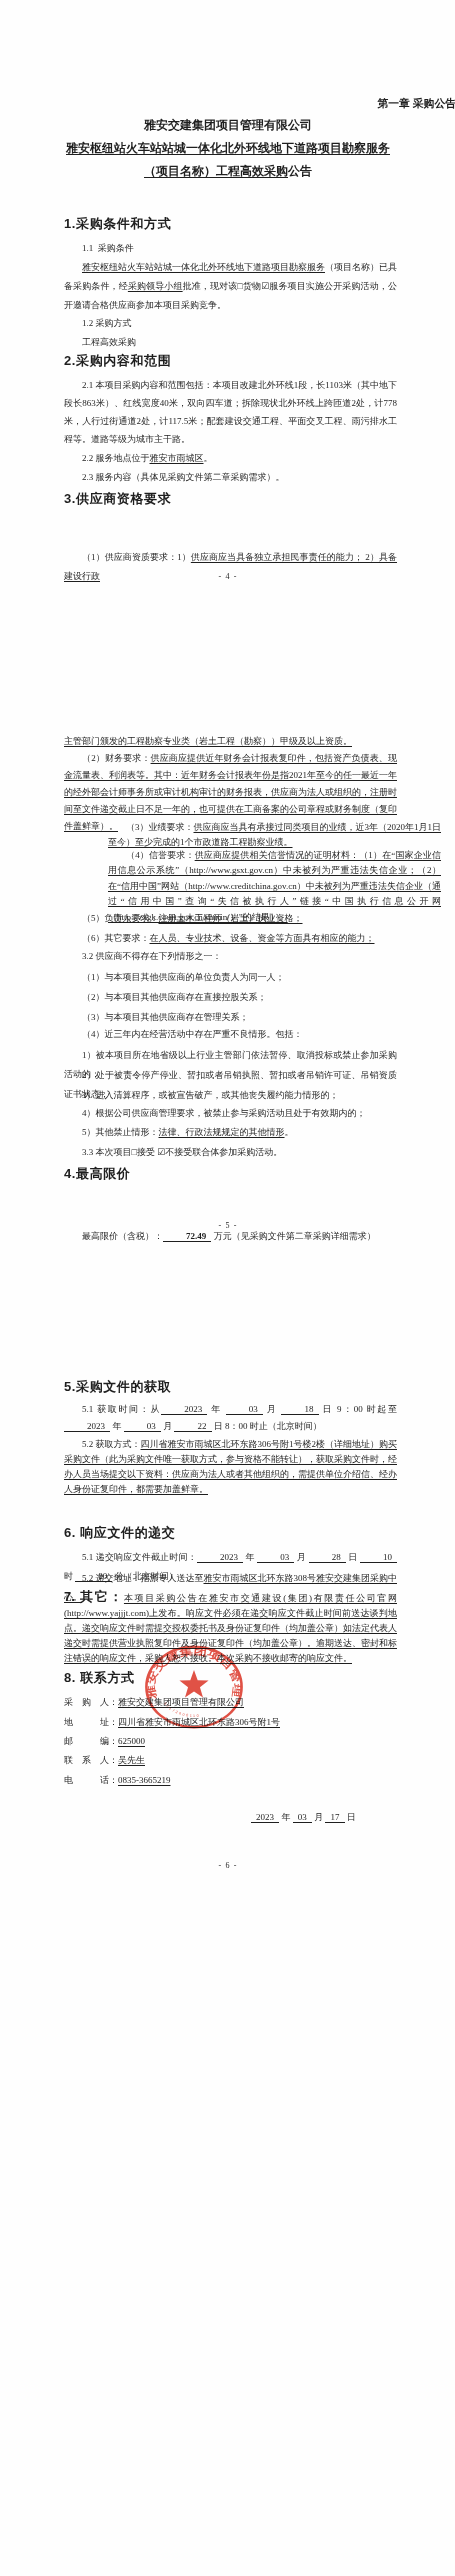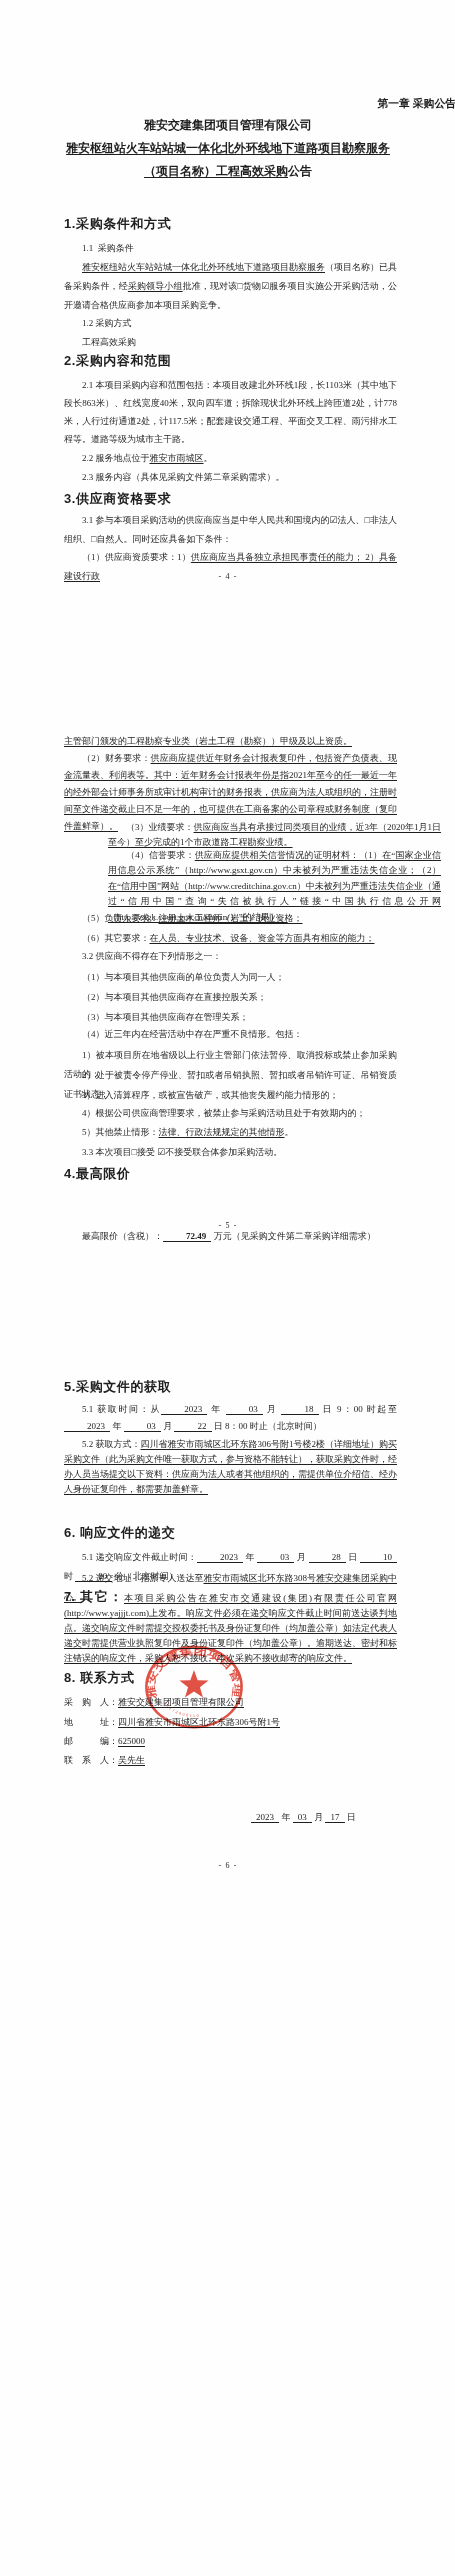--- a/index.html
+++ b/index.html
@@ -42,21 +42,20 @@
   <div class="blk ind" style="top:258px"><span class="u">雅安枢纽站火车站站城一体化北外环线地下道路项目勘察服务</span><span>（项目名称）已具备采购条件，经</span><span class="u">采购领导小组</span><span>批准，现对该□货物☑服务项目实施公开采购活动，公开邀请合格供应商参加本项目采购竞争。</span></div>
   <div class="blk ind" style="top:314px">1.2 采购方式</div>
   <div class="blk ind" style="top:333px">工程高效采购</div>
 
   <div class="blk hd" style="top:351px">2.采购内容和范围</div>
   <div class="blk ind lh32" style="top:376px">2.1 本项目采购内容和范围包括：本项目改建北外环线1段，长1103米（其中地下段长863米）、红线宽度40米，双向四车道；拆除现状北外环线上跨匝道2处，计778米，人行过街通道2处，计117.5米；配套建设交通工程、平面交叉工程、雨污排水工程等。道路等级为城市主干路。</div>
   <div class="blk ind" style="top:449px"><span>2.2 服务地点位于</span><span class="u">雅安市雨城区</span><span>。</span></div>
   <div class="blk ind" style="top:468px">2.3 服务内容（具体见采购文件第二章采购需求）。</div>
 
   <div class="blk hd" style="top:489px">3.供应商资格要求</div>
-  <div class="blk ind" style="top:511px">3.1 参与本项目采购活动的供应商应当是中华人民共和国境内的☑法人、□非法人组织、□自然人。同时还应具备如下条件：</div>
   <div class="blk ind" style="top:548px"><span>（1）供应商资质要求：1）</span><span class="u">供应商应当具备独立承担民事责任的能力； 2）具备建设行政</span></div>
   <div class="blk c pg" style="top:567px">- 4 -</div>
 
   <div class="blk" style="top:732px"><span class="u">主管部门颁发的工程勘察专业类（岩土工程（勘察））甲级及以上资质。</span></div>
   <div class="blk ind lh30" style="top:750px"><span>（2）财务要求：</span><span class="u">供应商应提供近年财务会计报表复印件，包括资产负债表、现金流量表、利润表等。其中：近年财务会计报表年份是指2021年至今的任一最近一年的经外部会计师事务所或审计机构审计的财务报表，供应商为法人或组织的，注册时间至文件递交截止日不足一年的，也可提供在工商备案的公司章程或财务制度（复印件盖鲜章）。</span></div>
   <div class="blk ind lh27" style="top:820px"><span>（3）业绩要求：</span><span class="u">供应商应当具有承接过同类项目的业绩，近3年（2020年1月1日至今）至少完成的1个市政道路工程勘察业绩。</span></div>
   <div class="blk ind lh27" style="top:848px"><span>（4）信誉要求：</span><span class="u">供应商应提供相关信誉情况的证明材料：（1）在“国家企业信用信息公示系统”（http://www.gsxt.gov.cn）中未被列为严重违法失信企业；（2）在“信用中国”网站（http://www.creditchina.gov.cn）中未被列为严重违法失信企业（通过“信用中国”查询“失信被执行人”链接“中国执行信息公开网（http://zxgk.court.gov.cn/shixin/）”的结果）。</span></div>
   <div class="blk ind" style="top:909px"><span>（5）负责人要求：</span><span class="u">注册土木工程师（岩土）执业资格；</span></div>
   <div class="blk ind" style="top:929px"><span>（6）其它要求：</span><span class="u">在人员、专业技术、设备、资金等方面具有相应的能力；</span></div>
   <div class="blk ind" style="top:947px">3.2 供应商不得存在下列情形之一：</div>
@@ -83,20 +82,21 @@
   <div class="blk ind" style="top:1548px"><span>5.1 递交响应文件截止时间：</span><span class="bl">2023</span><span> 年 </span><span class="bl">03</span><span> 月 </span><span class="bl">28</span><span> 日 </span><span class="bl">10</span><span> 时 </span><span class="bl">00</span><span> 分（北京时间）</span></div>
   <div class="blk ind" style="top:1569px"><span>5.2 递交地址：指派专人送达至</span><span class="u">雅安市雨城区北环东路308号雅安交建集团采购中心。</span></div>
 
   <div class="blk lh26" style="top:1589px"><span class="b7">7. 其它：</span><span class="u">本项目采购公告在雅安市交通建设(集团)有限责任公司官网(http://www.yajjjt.com)上发布。响应文件必须在递交响应文件截止时间前送达谈判地点。递交响应文件时需提交授权委托书及身份证复印件（均加盖公章）如法定代表人递交时需提供营业执照复印件及身份证复印件（均加盖公章）。逾期送达、密封和标注错误的响应文件，采购人恕不接收。本次采购不接收邮寄的响应文件。</span></div>
 
   <div class="blk hd" style="top:1668px">8. 联系方式</div>
   <div class="blk row" style="top:1693px"><span>采　购　人：</span><span class="u">雅安交建集团项目管理有限公司</span></div>
   <div class="blk row" style="top:1713px"><span>地　　　址：</span><span class="u">四川省雅安市雨城区北环东路306号附1号</span></div>
   <div class="blk row" style="top:1732px"><span>邮　　　编：</span><span class="u">625000</span></div>
   <div class="blk row" style="top:1751px"><span>联　系　人：</span><span class="u">吴先生</span></div>
+  <div class="blk row" style="top:1771px"><span>电　　　话：</span><span class="u">0835-3665219</span></div>
 
   <div class="blk" style="top:1808px;left:251px;width:148px;text-align:left"><span class="bl">2023</span><span> 年 </span><span class="bl">03</span><span> 月 </span><span class="bl">17</span><span> 日</span></div>
   <div class="blk c pg" style="top:1856px">- 6 -</div>
 
   <svg class="seal" viewBox="0 0 180 156">
     <ellipse cx="90" cy="77" rx="84" ry="71" fill="none" stroke="#dd3a2c" stroke-width="4.5"></ellipse>
     <path id="sealArc" d="M 24.2,96.5 A 70,57 0 1 1 155.8,96.5" fill="none"></path>
     <path id="sealBottom" d="M 32,100 A 64,52 0 0 0 148,100" fill="none"></path>
     <text font-size="17" fill="#dd3a2c" font-weight="bold" font-family="Liberation Sans, DejaVu Sans, sans-serif">
       <textPath href="#sealArc" startOffset="0" textLength="332" lengthAdjust="spacingAndGlyphs">雅安交建集团项目管理有限公司</textPath>

